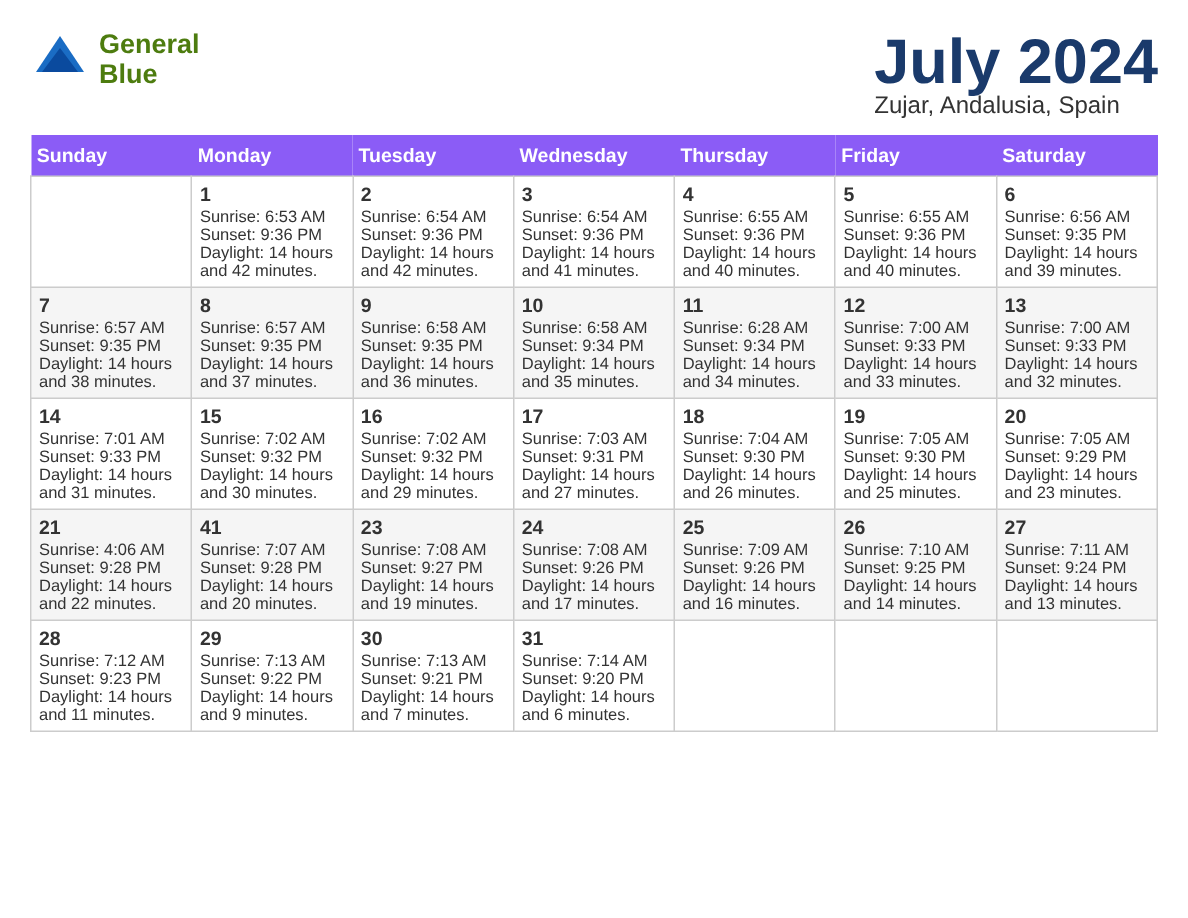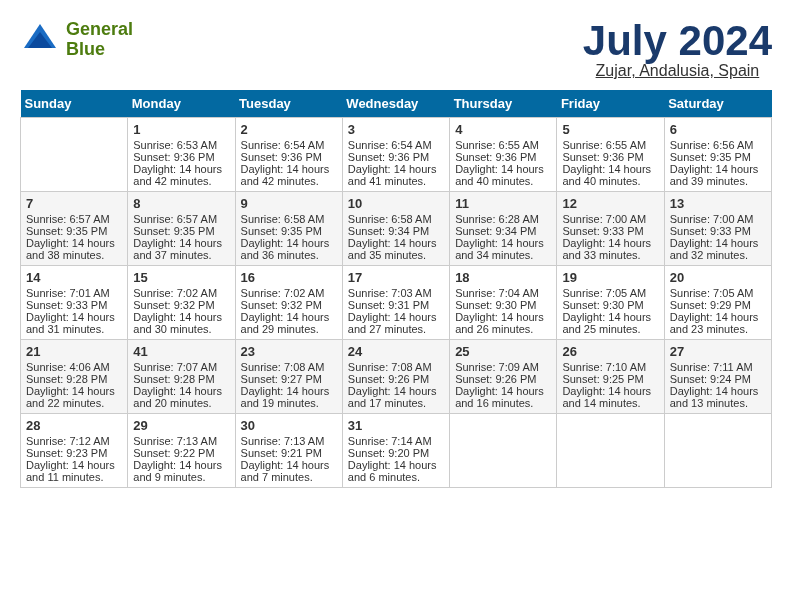--- a/index.html
+++ b/index.html
@@ -25,40 +25,39 @@
       font-size: 18px;
       font-weight: bold;
       color: #4d7c0f;
       line-height: 1.1;
     }
     .logo-icon {
       width: 40px;
       height: 40px;
     }
     .title-block {
-      text-align: center;
+      text-align: left;
     }
     .month-title {
       font-size: 42px;
       font-weight: bold;
       color: #1a3a6b;
       line-height: 1;
     }
     .location {
       font-size: 16px;
       color: #333;
-      text-decoration: underline;
     }
     table {
       width: 100%;
       border-collapse: collapse;
       font-size: 11px;
     }
     thead th {
-      background-color: #0369a1;
+      background-color: #8b5cf6;
       color: #fff;
       padding: 6px 4px;
       text-align: left;
       font-size: 13px;
       font-weight: bold;
     }
     td {
       border: 1px solid #ccc;
       vertical-align: top;
       padding: 4px 5px;

